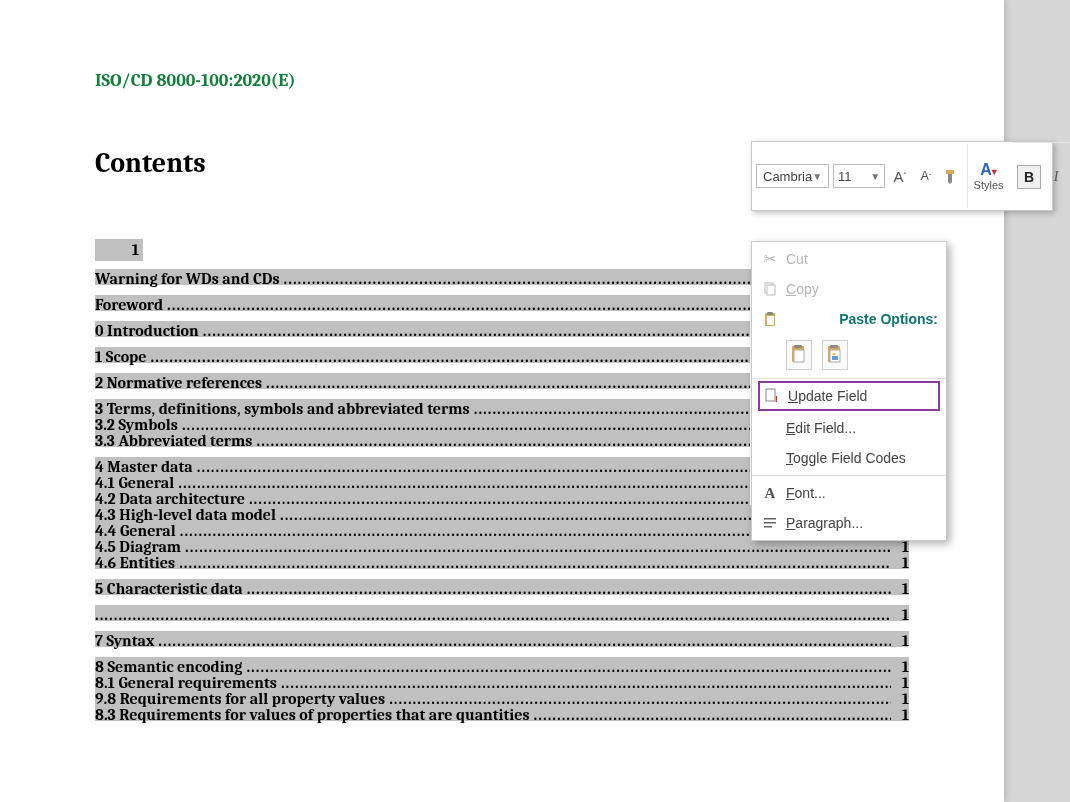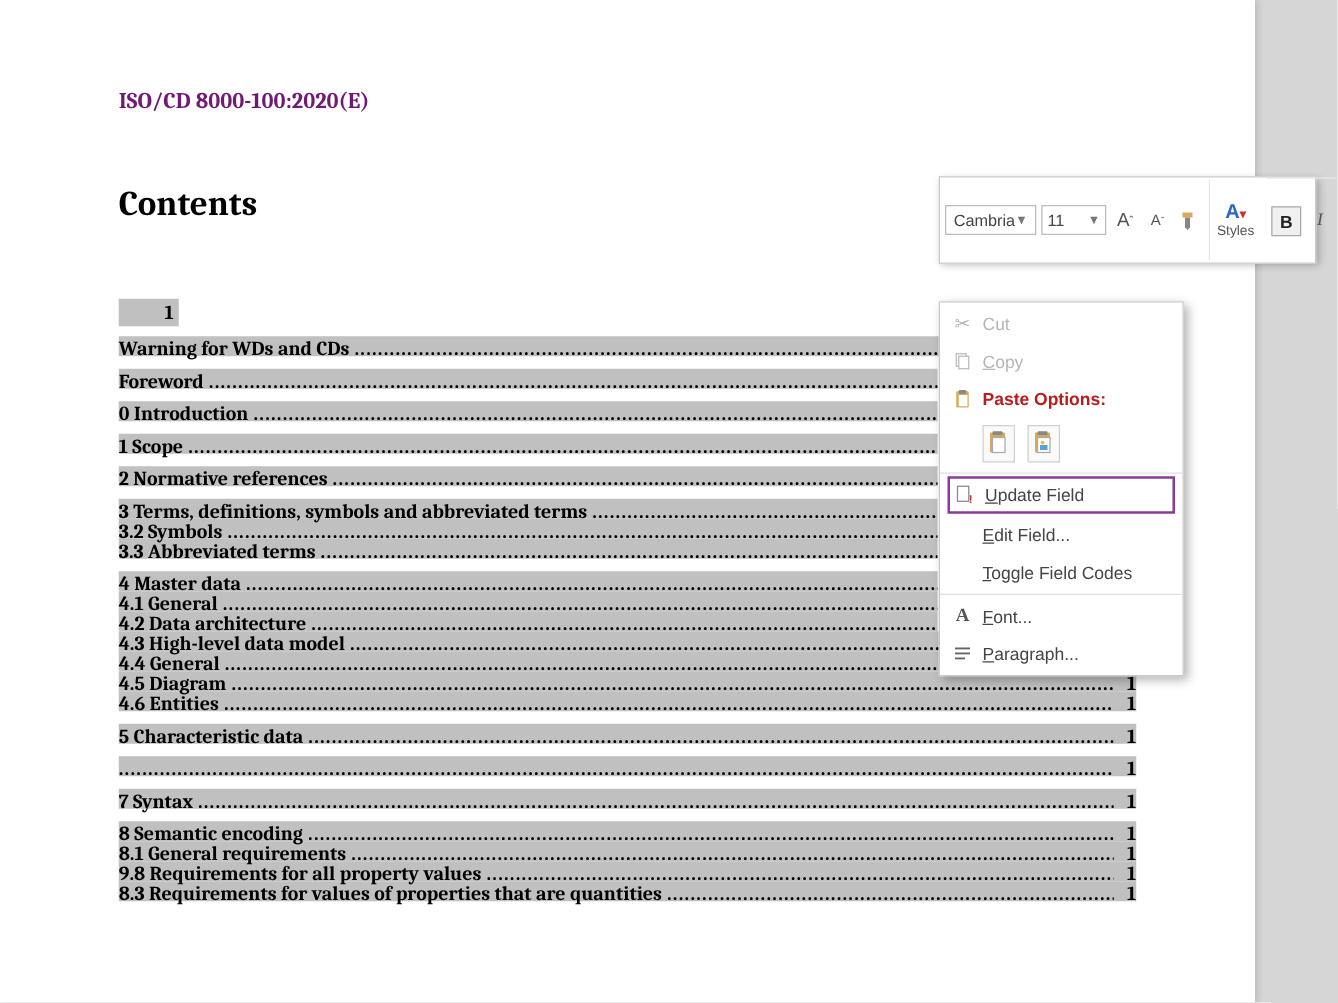--- a/index.html
+++ b/index.html
@@ -14,21 +14,21 @@
   .page {
     background: #fff;
     width: 1004px;
     height: 802px;
     margin-left: 0;
     padding: 70px 95px 0 95px;
     box-shadow: 2px 0 6px rgba(0,0,0,0.15);
     position: relative;
   }
   .doc-header {
-    color: #701a75;
+    color: #15803d;
     font-weight: bold;
     font-size: 18px;
     margin-bottom: 56px;
   }
   .contents-title {
     font-size: 28px;
     font-weight: bold;
     color: #000;
     margin-bottom: 60px;
   }
@@ -159,21 +159,21 @@
     color: #444;
     padding: 2px 0;
   }
   .cm-item {
     display: flex;
     align-items: center;
     height: 30px;
     padding: 0 8px 0 6px;
   }
   .cm-item.disabled { color: #b5b5b5; }
-  .cm-item.section-label { font-weight: bold; color:#b91c1c; }
+  .cm-item.section-label { font-weight: bold; color:#0f766e;text-align:right; }
   .cm-icon {
     width: 24px;
     display: flex;
     justify-content: center;
     font-size: 15px;
   }
   .cm-label { flex: 1; padding-left: 4px; }
   .cm-u { text-decoration: underline; }
   .cm-sep { height: 1px; background: #e0e0e0; margin: 2px 0; }
   .cm-highlight {

